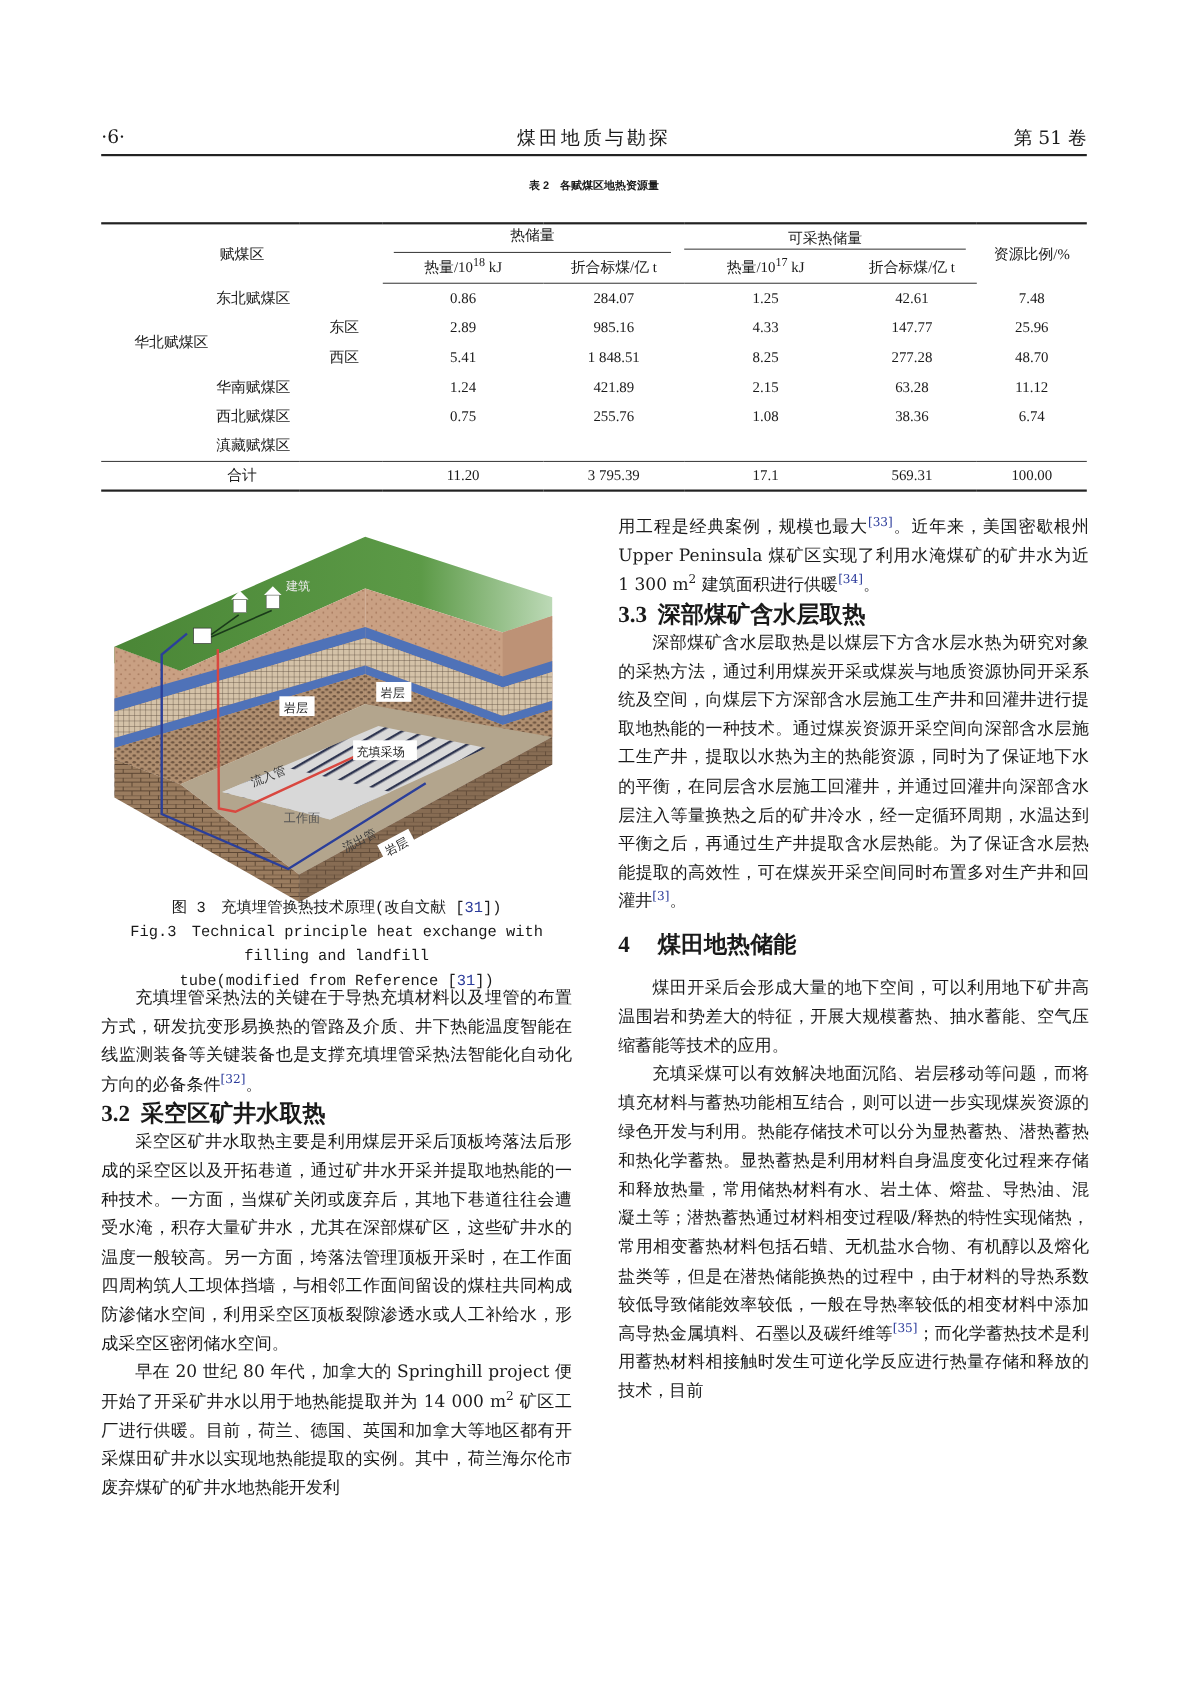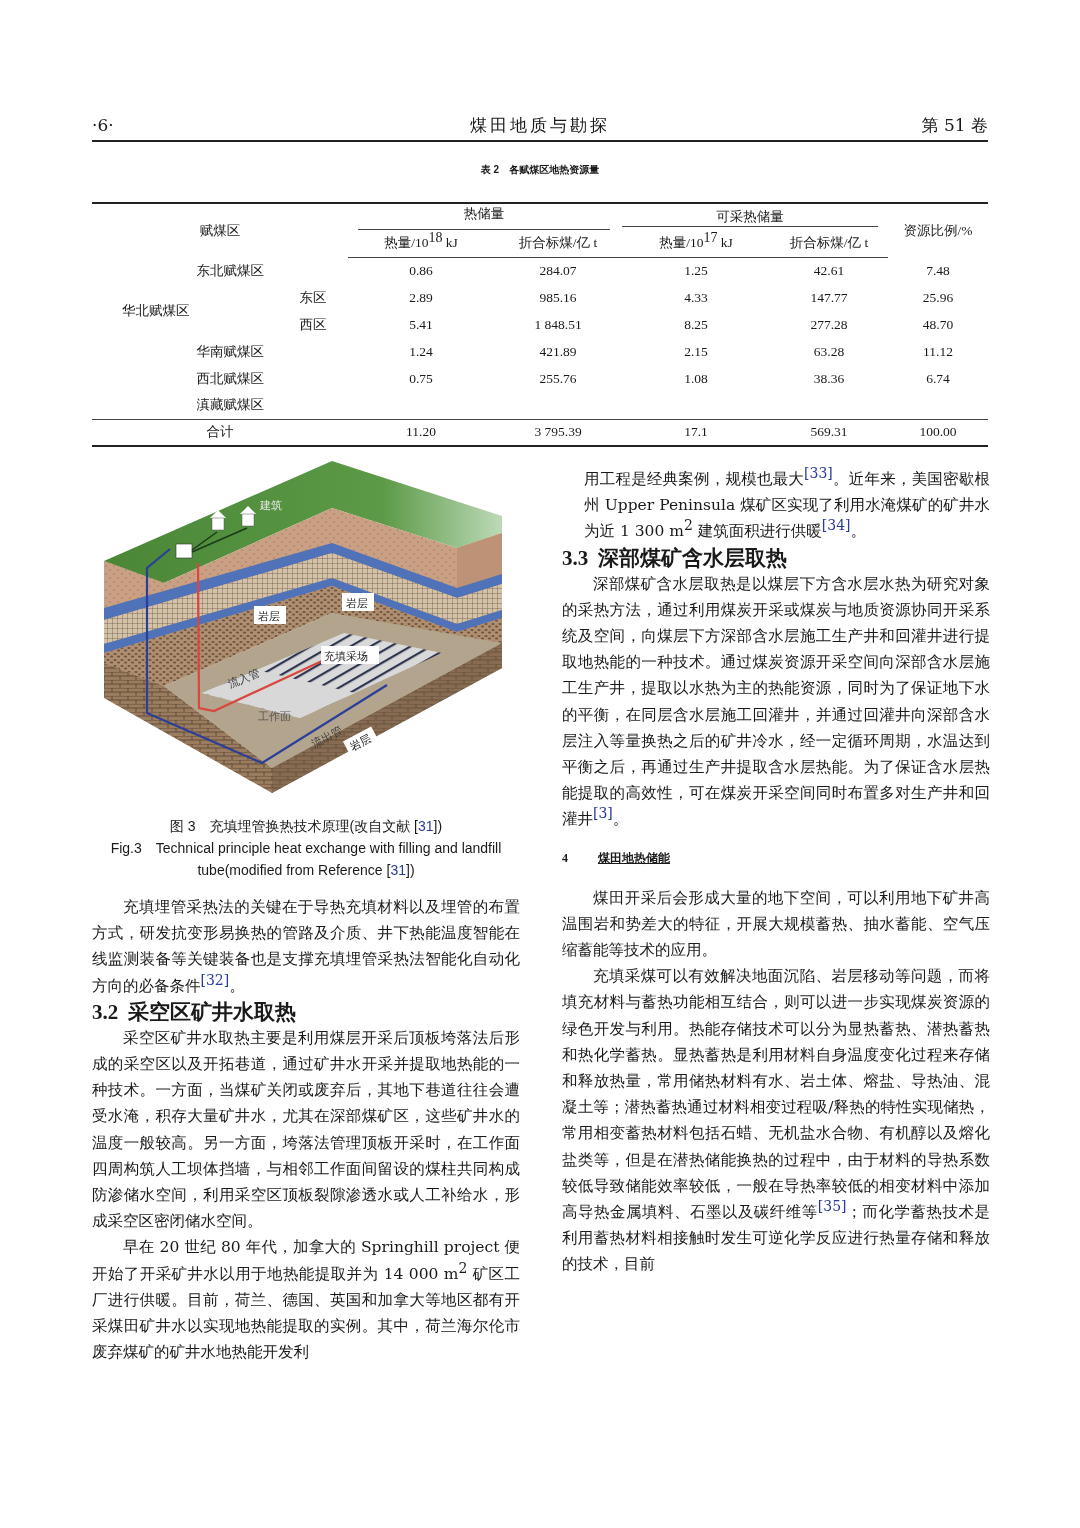--- a/index.html
+++ b/index.html
@@ -16,31 +16,31 @@
 
   table.data-table { position: absolute; top: 202px; left: 92px; width: 896px; border-collapse: collapse; font-family: "Liberation Serif", serif; font-size: 13.5px; }
   .data-table td, .data-table th { font-weight: normal; text-align: center; height: 27px; padding: 0; }
   .data-table thead tr:first-child th { border-top: 2px solid #222; }
   .data-table .grp { border-bottom: 1px solid #444; }
   .data-table thead tr:last-child th { border-bottom: 1px solid #444; }
   .data-table tr.total td { border-top: 1px solid #444; border-bottom: 2px solid #222; }
   .data-table .region { text-align: right; padding-right: 8px; }
   .data-table .sub { text-align: center; padding-left: 6px; }
   .data-table .parent { text-align: left; padding-left: 30px; }
-  sup { font-size: 14px; vertical-align: super; line-height: 0; }
+  sup { font-size: 11px; vertical-align: super; line-height: 0; }
   .ref { color: #2a3a9a; }
 
-  .figure { position: absolute; top: 448px; left: 92px; width: 428px; height: 350px; }
-  .fig-caption { position: absolute; top: 815px; left: 92px; width: 428px; text-align: center; font-family: Liberation Sans, sans-serif; font-size: 14px; line-height: 22px; }
+  .figure { position: absolute; top: 475px; left: 92px; width: 428px; height: 350px; }
+  .fig-caption { position: absolute; top: 815px; left: 92px; width: 428px; text-align: center; font-family: Liberation Mono, monospace; font-size: 14px; line-height: 22px; }
 
   .col { position: absolute; width: 428px; font-size: 15.5px; line-height: 26.2px; text-align: justify; }
   .col p { text-indent: 2em; }
-  .col p.noindent { text-indent: 0; margin-left: 22px; }
+  .col p.noindent { text-indent: 0; }
   .col h3 { font-family: "DejaVu Sans", sans-serif; font-size: 21px; font-weight: bold; line-height: 26px; }
-  .col h2 { font-family: "DejaVu Sans", sans-serif; font-size: 12px; font-weight: bold; line-height: 26px; text-decoration: underline; }
+  .col h2 { font-family: "DejaVu Sans", sans-serif; font-size: 21px; font-weight: bold; line-height: 26px; }
   .col h3 .num, .col h2 .num { display: inline-block; width: 36px; font-family: "Liberation Serif", serif; }
   .left-col { top: 894px; left: 92px; }
   .right-col { top: 466px; left: 562px; }
   .gap { height: 12px; }
   .gap2 { height: 14px; }
 
   .fig-label { font-family: "DejaVu Sans", sans-serif; font-size: 11px; fill: #222; }
 </style>
 </head>
 <body>

